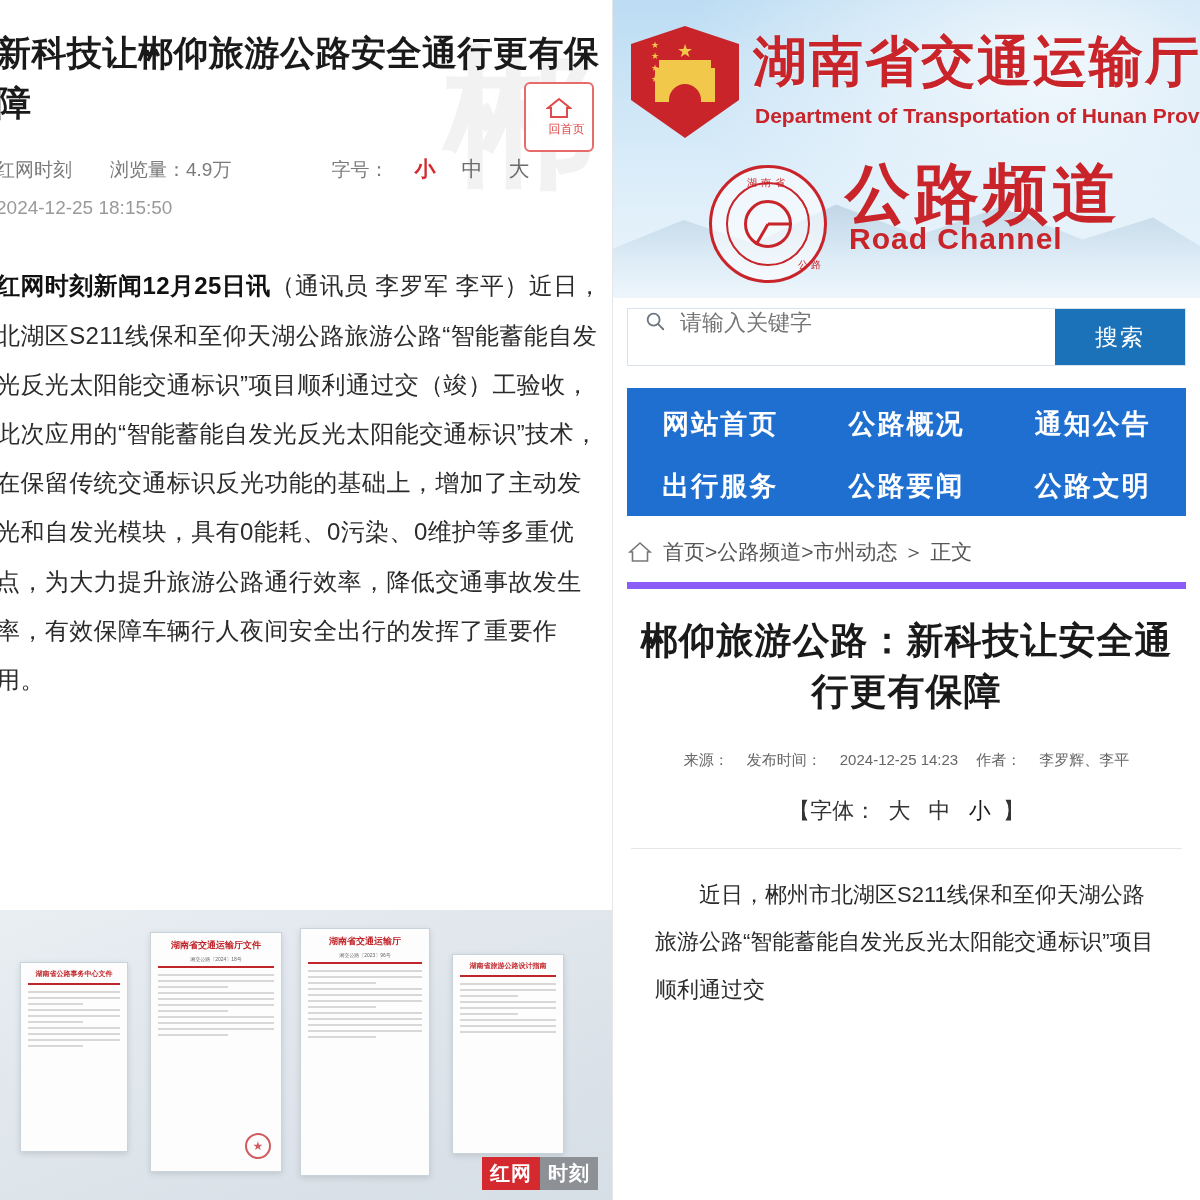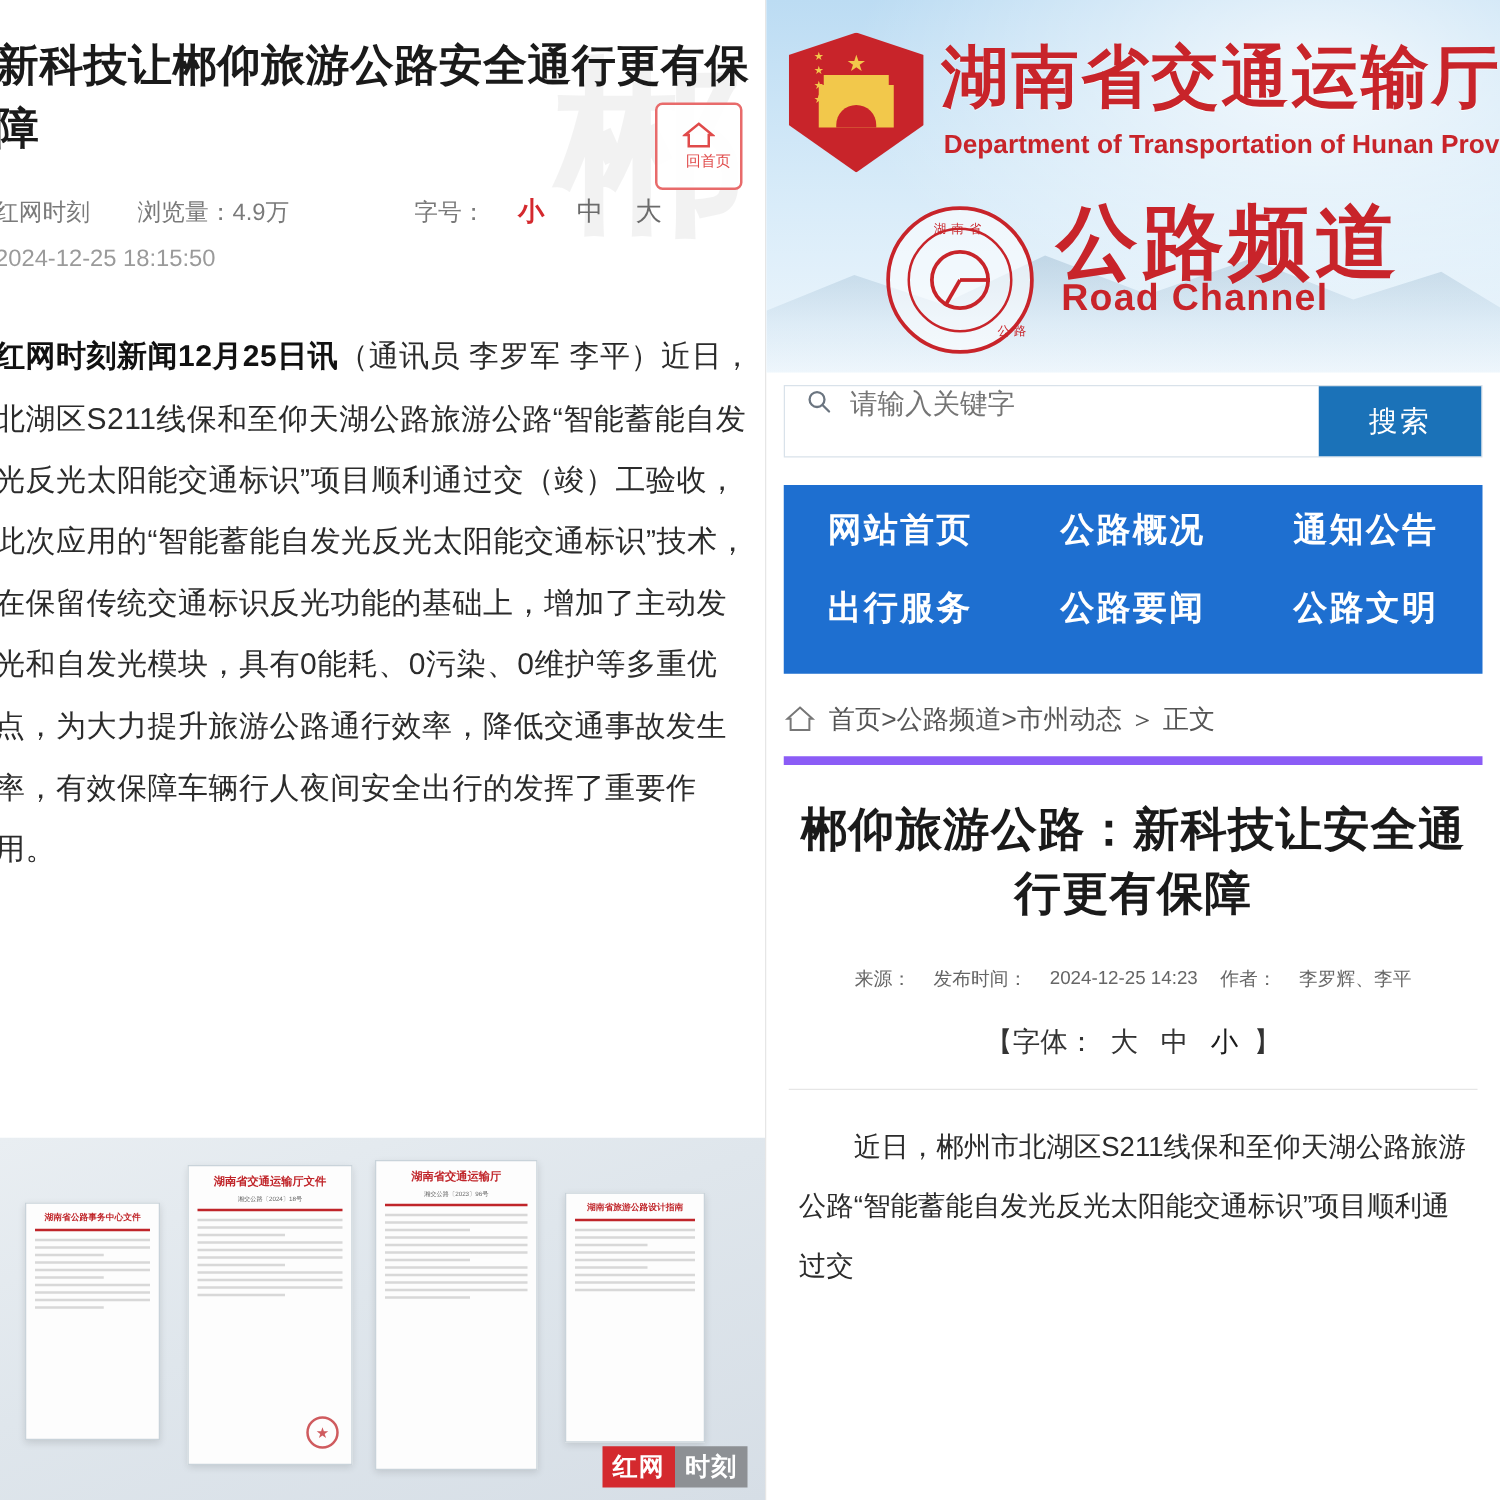--- a/index.html
+++ b/index.html
@@ -289,21 +289,21 @@
     font-size: 23px;
     display: flex; align-items: center; justify-content: center;
     cursor: pointer;
     letter-spacing: 2px;
   }
 
   
   .nav {
     margin: 22px 14px 0 14px;
     background: #1e6fd0;
-    padding: 18px 0 35px 0;
+    padding: 18px 0 12px 0;
   }
   .nav-grid {
     display: grid;
     grid-template-columns: repeat(3, 1fr);
     row-gap: 26px;
   }
   .nav-item {
     color: #fff;
     font-size: 27px;
     font-weight: bold;
@@ -355,21 +355,21 @@
     margin: 22px 18px 0 18px;
     border-top: 1px solid #e6e6e6;
   }
   .news-body {
     margin: 22px 26px 0 26px;
     font-size: 22px;
     line-height: 2.15;
     color: #2b2b2b;
     text-indent: 2em;
   }
-  .news-body p { margin: 0; }
+  .news-body p { margin: 16px; }
 </style>
 </head>
 <body>
 
 <div class="page">
 
   <div class="left">
     <div class="watermark">郴</div>
 
     <div class="left-inner">

